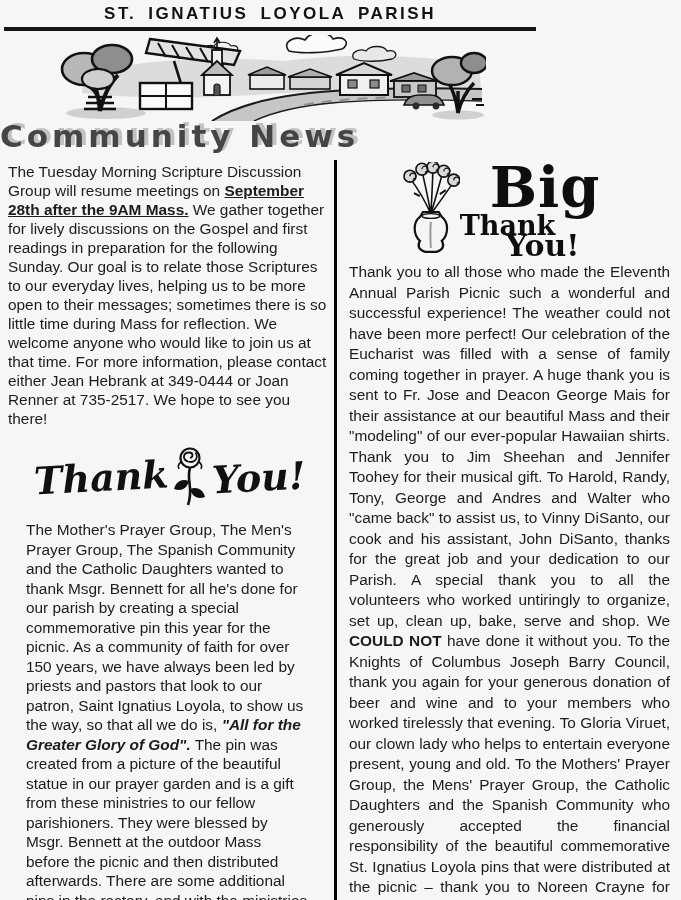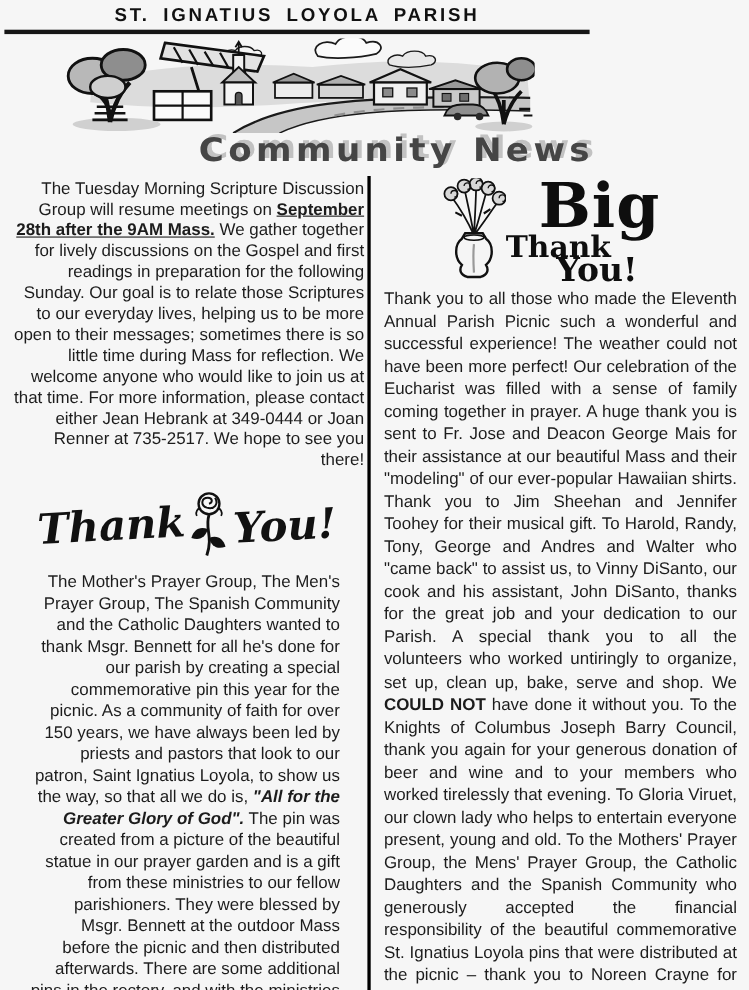--- a/index.html
+++ b/index.html
@@ -15,21 +15,21 @@
   
   .masthead-title{
     padding-top:4px;
     text-align:center;
     font-size:17px;font-weight:bold;
     letter-spacing:2.5px;word-spacing:5px;
     color:#111;
   }
   .title-rule{height:4px;background:#161616;margin:3px 4px 0 4px;}
 
-  .banner{text-align:right;margin-top:4px;}
+  .banner{text-align:left;margin-top:4px;}
   .banner svg{display:block;margin:0 auto;}
   .banner-text{
     margin-top:-2px;
     font-family:"DejaVu Sans",sans-serif;
     font-weight:bold;
     font-size:31px;
     letter-spacing:4px;
     color:#454545;
     text-shadow:4px -3px 0 #c2c2c2;
     transform:scaleY(0.95);
@@ -44,21 +44,21 @@
 
   h2.scripture-heading{
     margin:2px 0 1px 0;
     font-size:17px;
     text-align:center;
     text-decoration:underline;
     word-spacing:7px;
     letter-spacing:1px;
     color:#111;
   }
-  p{margin:0;text-align:right;}
+  p{margin:0;}
   .body-text{font-size:15.4px;line-height:19px;color:#1c1c1c;}
   .p-scripture{margin-top:2px;}
   .p-pin{margin:4px 22px 0 18px;line-height:19.5px;}
 
   
   .thankyou-script{
     margin:16px auto 10px auto;
     display:flex;align-items:center;justify-content:center;
     height:66px;
   }

